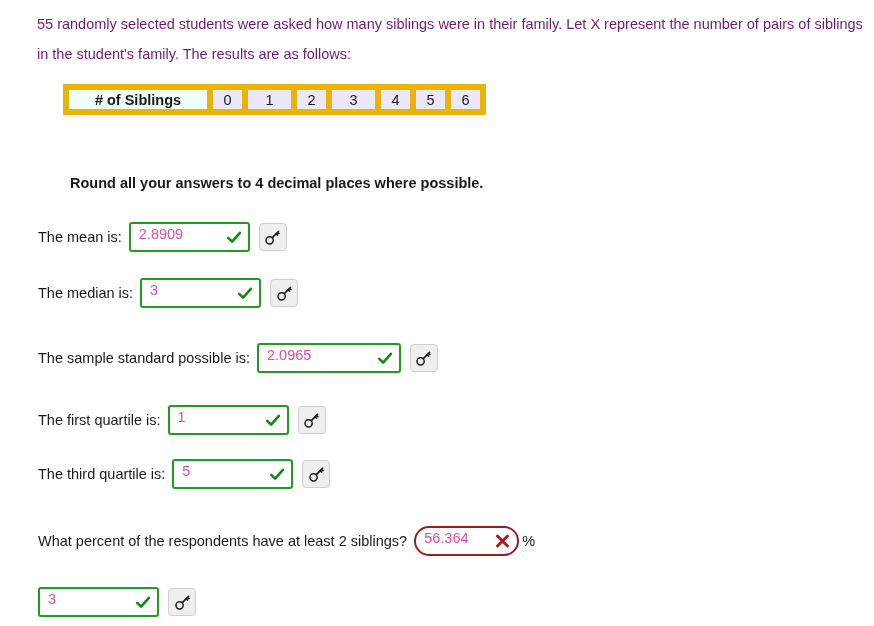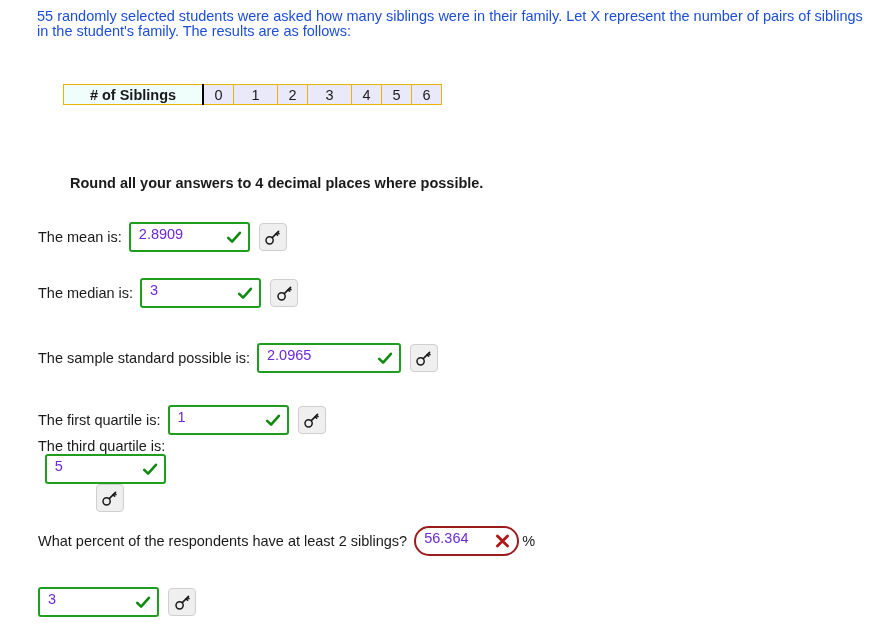--- a/index.html
+++ b/index.html
@@ -18,36 +18,36 @@
     overflow: hidden;
   }
 
   
   .prompt {
     position: absolute;
     left: 37px;
     top: 9px;
     width: 836px;
     font-size: 14.5px;
-    line-height: 15px;
-    color: #1d4ed8;
+    line-height: 30px;
+    color: #701a75;
   }
 
   
   .freq-table-wrap {
     position: absolute;
     left: 63px;
     top: 84px;
   }
   table.freq-table {
     border-collapse: collapse;
     font-size: 14.5px;
   }
   table.freq-table td {
-    border: 1px solid #eab308;
+    border: 6px solid #eab308;
     text-align: center;
     height: 19px;
     padding: 0 4px;
     color: #1a1a1a;
     background: #e9e9fa;
     margin-top: 10px;
   }
   table.freq-table td.rowlabel {
     background: #effdfb;
     font-weight: bold;
@@ -99,21 +99,21 @@
   .ansbox input {
     border: none;
     outline: none;
     background: transparent;
     height: 100%;
     width: 100%;
     box-sizing: border-box;
     padding: 0 30px 6px 8px;
     font-family: "Liberation Sans", sans-serif;
     font-size: 14.5px;
-    color: #6d28d9;
+    color: #ec4899;
   }
 
   .mark {
     position: absolute;
     right: 7px;
     top: 50%;
     transform: translateY(-50%);
     width: 15px;
     height: 15px;
     pointer-events: none;
@@ -220,21 +220,21 @@
       <button class="keybtn" title="Solution key">
         <span>
           <svg width="17" height="17" viewBox="0 0 17 17">
             <circle cx="5.6" cy="11.3" r="3.6" fill="none" stroke="#1a1a1a" stroke-width="1.5"></circle>
             <path d="M8.3 8.6 L14.6 2.3" stroke="#1a1a1a" stroke-width="1.6" stroke-linecap="round" fill="none"></path>
             <path d="M12.0 4.9 L13.6 6.2 M13.4 3.5 L15.0 4.6" stroke="#1a1a1a" stroke-width="1.6" stroke-linecap="round" fill="none"></path>
           </svg>
         </span>
       </button>
     </div>
-    <div class="qrow" style="top: 438px; flex-direction: column;">
+    <div class="qrow" style="top: 459px;">
       <span class="qlabel">The third quartile is:</span>
       <span class="ansbox ok" style="width: 121px;"><input type="text" value="5" style=""><span class="mark"><svg width="16" height="16" viewBox="0 0 16 16">
             <path d="M2.2 8.3 L6.1 12.2 L13.9 3.3" stroke="#128a12" stroke-width="2.6" fill="none" stroke-linecap="round" stroke-linejoin="round"></path>
           </svg></span></span>
       <button class="keybtn" title="Solution key">
         <span>
           <svg width="17" height="17" viewBox="0 0 17 17">
             <circle cx="5.6" cy="11.3" r="3.6" fill="none" stroke="#1a1a1a" stroke-width="1.5"></circle>
             <path d="M8.3 8.6 L14.6 2.3" stroke="#1a1a1a" stroke-width="1.6" stroke-linecap="round" fill="none"></path>
             <path d="M12.0 4.9 L13.6 6.2 M13.4 3.5 L15.0 4.6" stroke="#1a1a1a" stroke-width="1.6" stroke-linecap="round" fill="none"></path>

